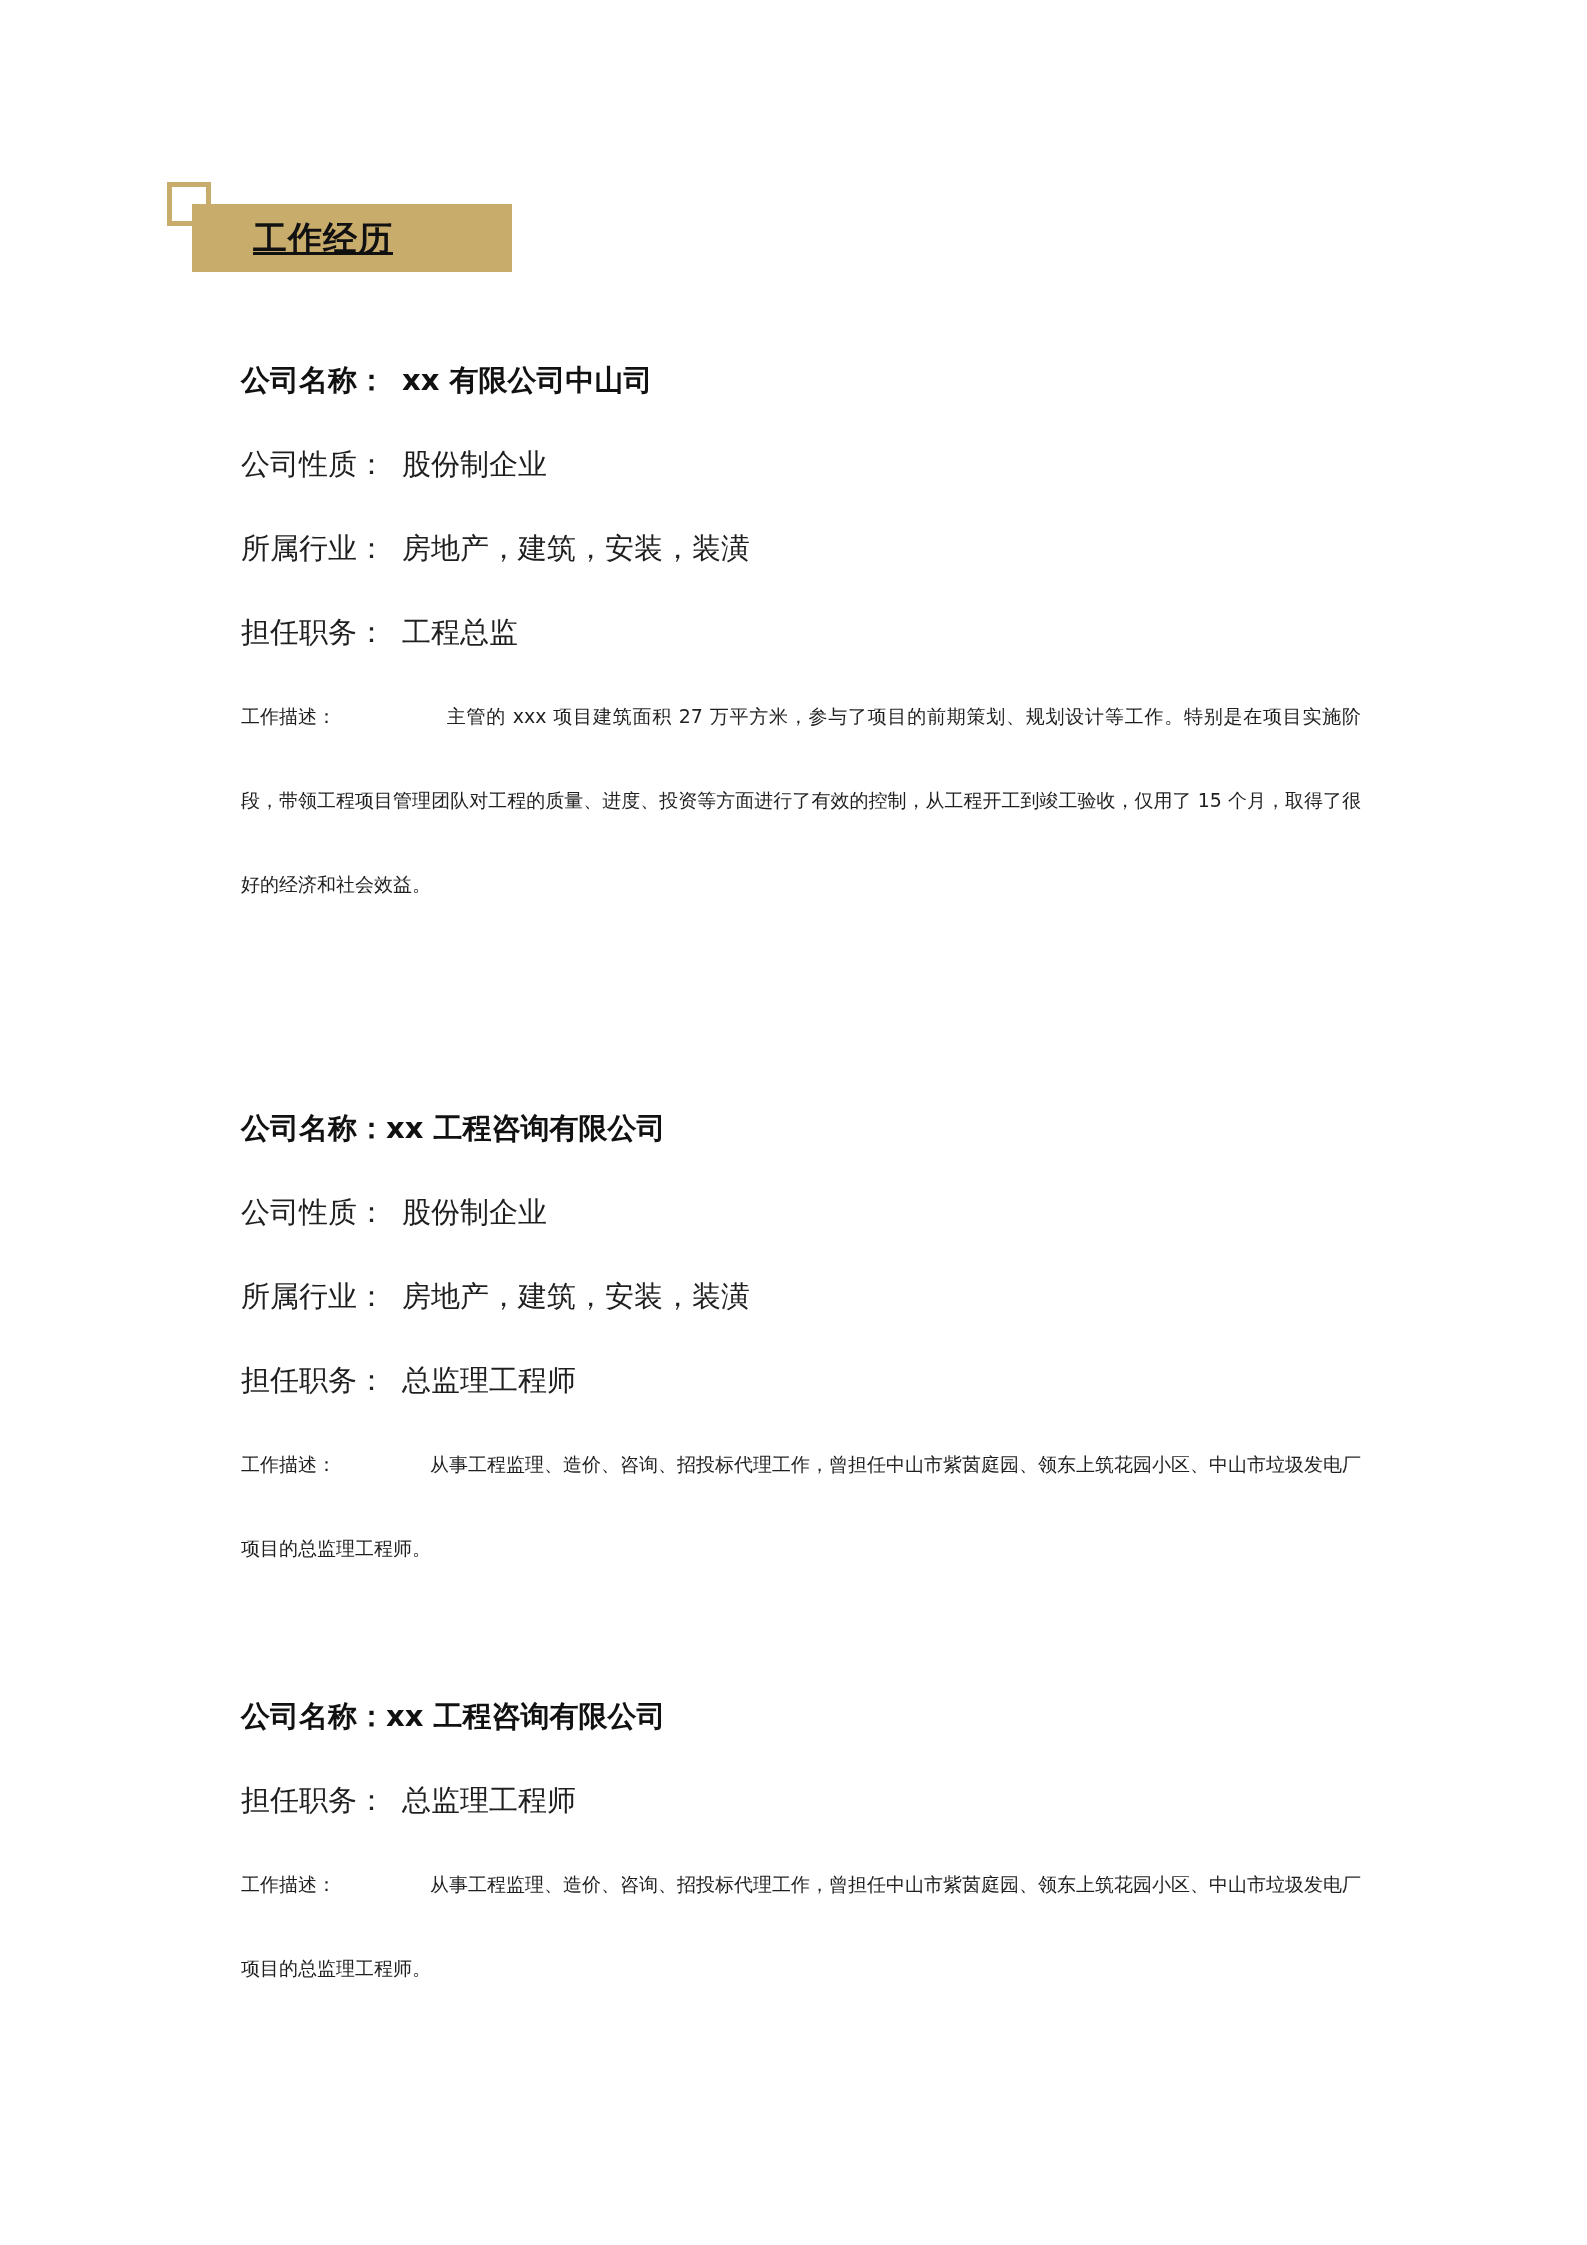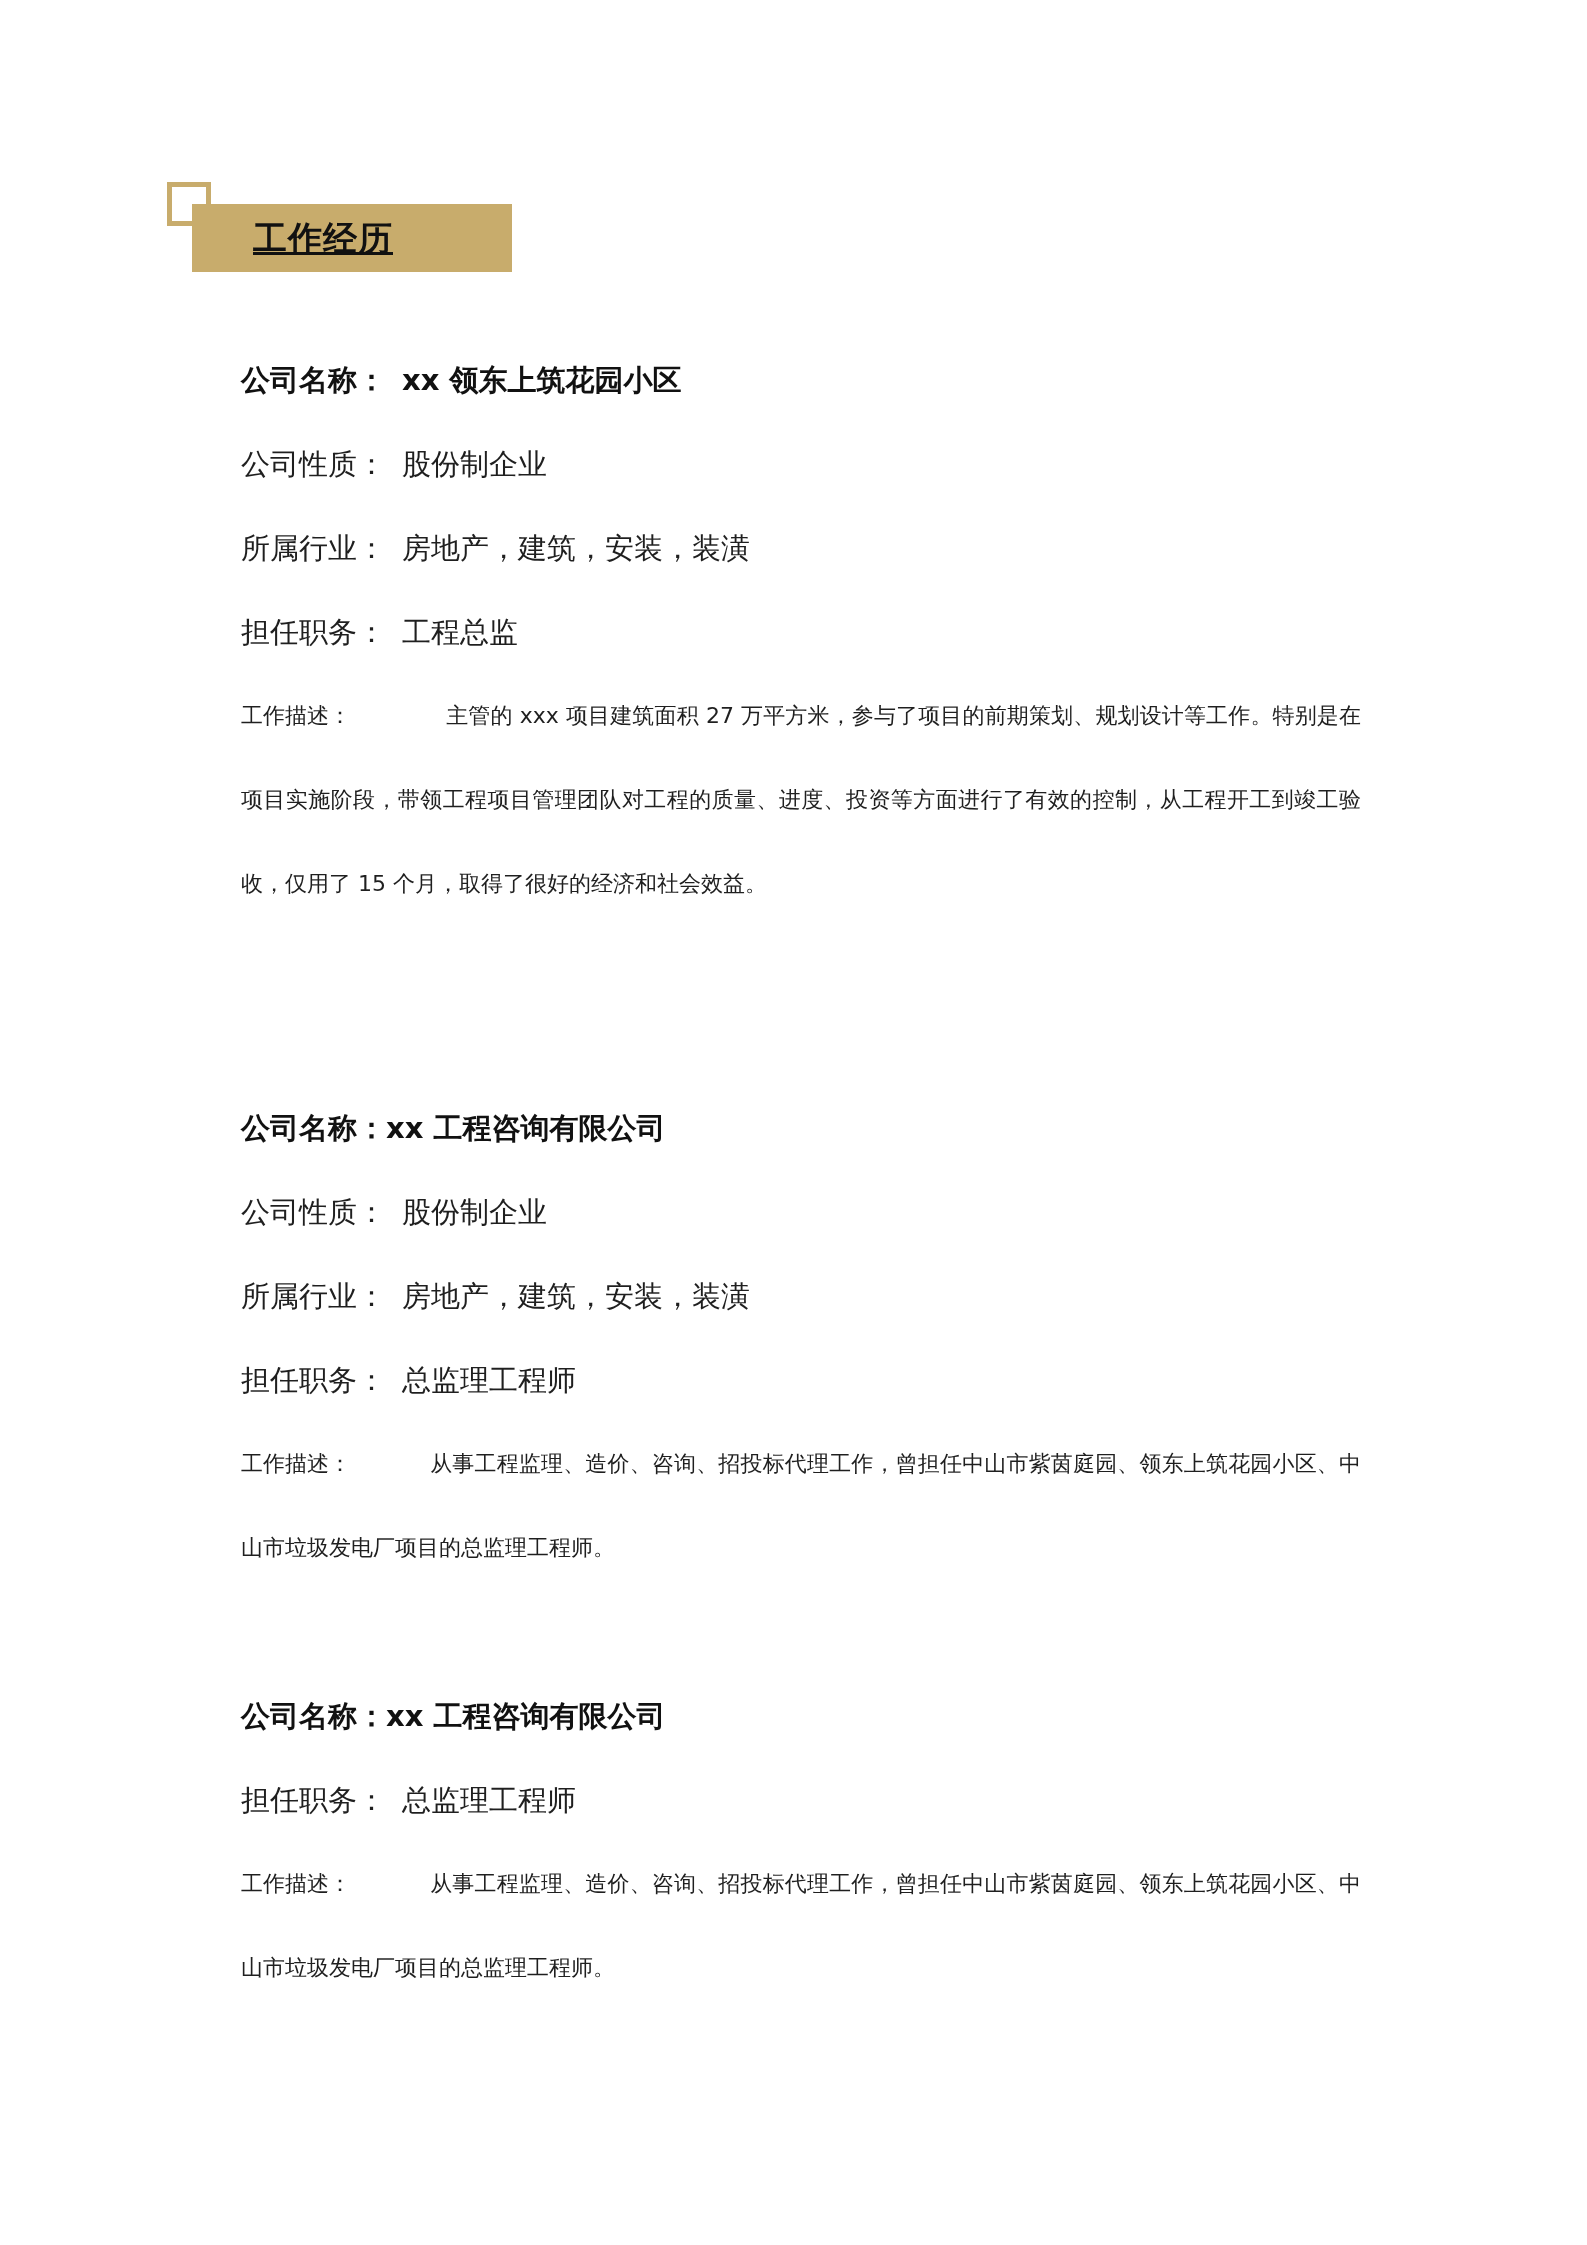--- a/index.html
+++ b/index.html
@@ -20,37 +20,37 @@
   .hdr-title {
     position: absolute; left: 86px; top: 22px; height: 68px; line-height: 68px;
     font-size: 34px; font-weight: bold; color: #111; letter-spacing: 1px; text-decoration: underline;
   }
   .block { position: absolute; left: 241px; width: 1120px; }
   .line { height: 84px; line-height: 84px; font-size: 29px; white-space: nowrap; }
   .line .label { display: inline-block; }
   .line .val { display: inline-block; }
   .line.gap .label { width: 161px; }
   .line.title { font-weight: bold; color: #111; }
-  .desc { font-size: 22px; line-height: 84px; white-space: normal; text-align: justify; }
+  .desc { font-size: 19px; line-height: 84px; white-space: normal; text-align: justify; }
   .desc .label { display: inline-block; width: 161px; }
   .desc .indent { display: inline-block; width: 44px; }
   .desc .indent2 { display: inline-block; width: 28px; }
 </style>
 </head>
 <body>
 
 <div class="section-header">
   <div class="hdr-outline"></div>
   <div class="hdr-fill"></div>
   <div class="hdr-title">工作经历</div>
 </div>
 
 <div class="block" style="top:338px;">
   <div class="line title gap">
-    <span class="label">公司名称：</span><span class="val">xx 领东上筑花园小区</span>
+    <span class="label">公司名称：</span><span class="val">xx 有限公司中山司</span>
   </div>
   <div class="line gap">
     <span class="label">公司性质：</span><span class="val">股份制企业</span>
   </div>
   <div class="line gap">
     <span class="label">所属行业：</span><span class="val">房地产，建筑，安装，装潢</span>
   </div>
   <div class="line gap">
     <span class="label">担任职务：</span><span class="val">工程总监</span>
   </div>

